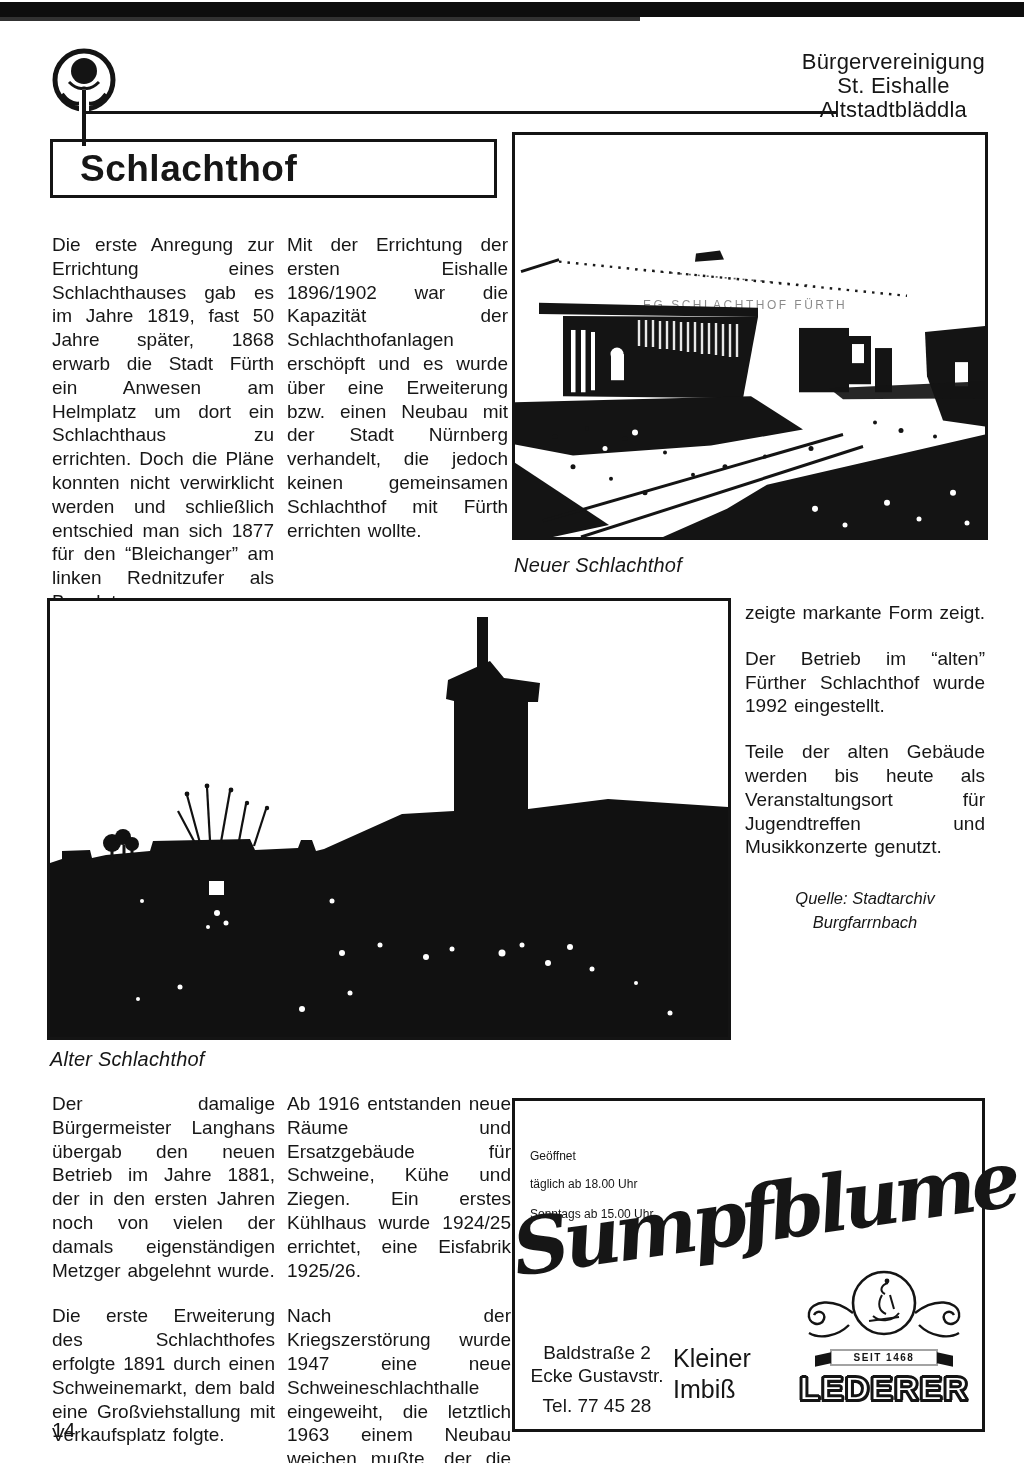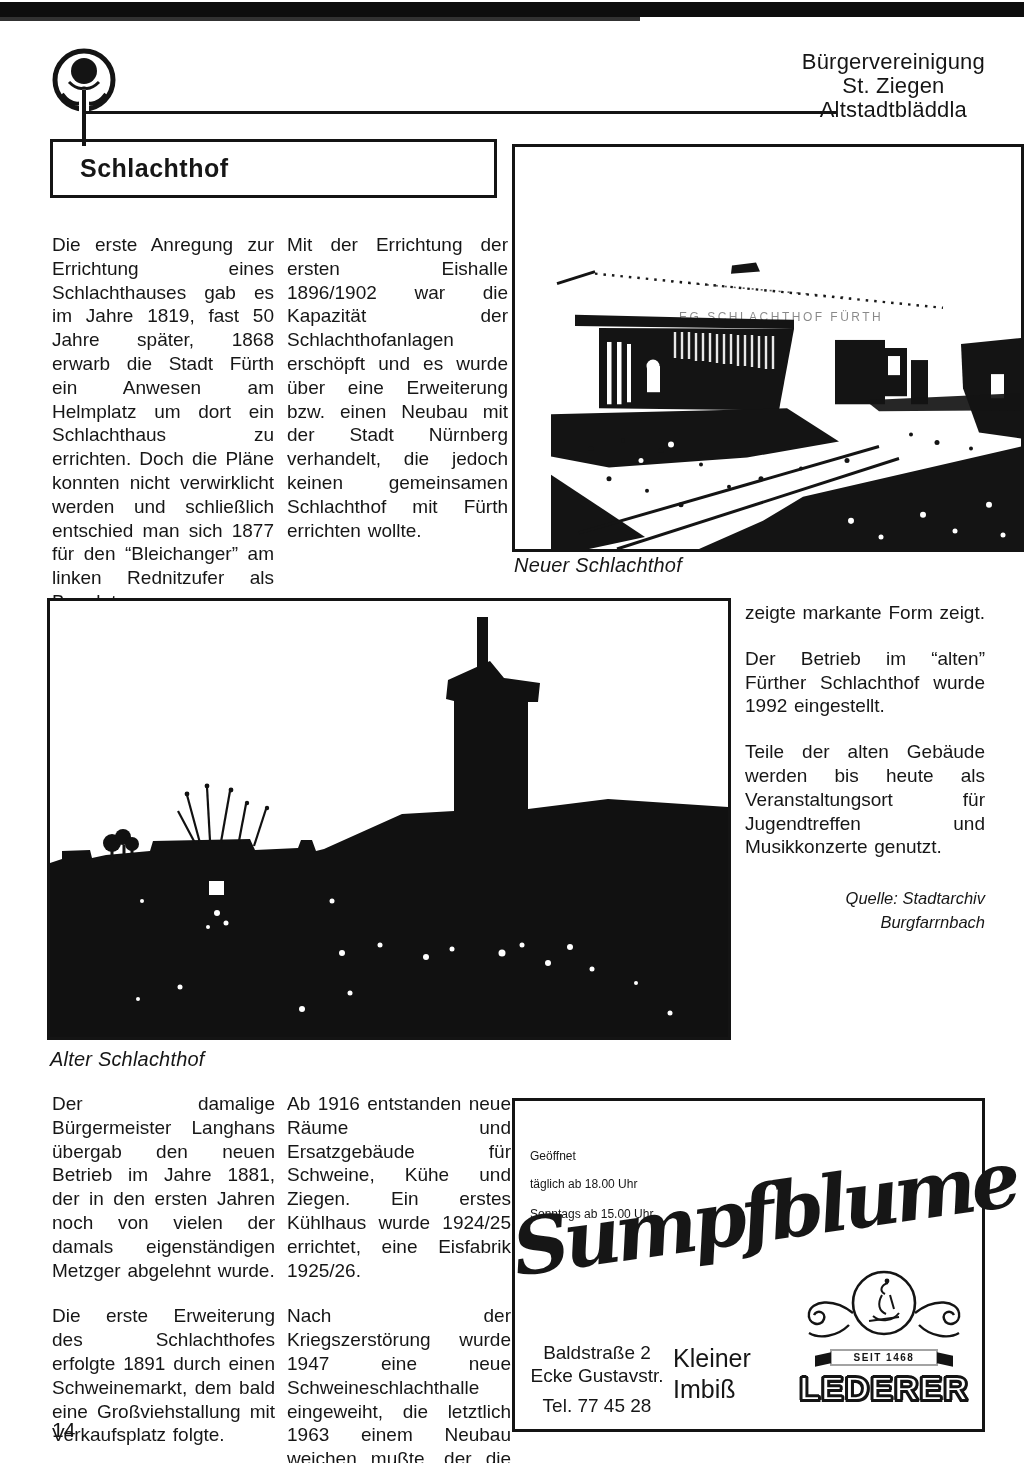--- a/index.html
+++ b/index.html
@@ -10,38 +10,38 @@
   }
   .abs{position:absolute;}
   
   .scanbar{left:0;top:2px;width:1024px;height:15px;background:#0d0d0d;}
   .scanbar2{left:0;top:17px;width:640px;height:4px;background:#0d0d0d;opacity:.85;}
   
   .masthead{right:39px;top:50px;text-align:center;font-size:22px;line-height:24px;letter-spacing:.2px;}
   .head-rule{left:85px;top:111px;width:752px;height:3px;background:#141414;}
   
   .titlebox{left:50px;top:139px;width:441px;height:53px;border:3px solid #141414;display:flex;align-items:center;}
-  .titlebox h1{margin:0 0 0 27px;font-size:25px;letter-spacing:.5px;font-weight:bold;}
+  .titlebox h1{margin:0 0 0 27px;font-size:37px;letter-spacing:.5px;font-weight:bold;}
   
   .col{font-size:19px;line-height:23.8px;text-align:justify;word-spacing:1.5px;}
   .col p{margin:0 0 22px 0;}
   .col p:last-child{margin-bottom:0;}
   .col1{left:52px;top:233px;width:222px;}
   .col2{left:287px;top:233px;width:221px;}
   .col3{left:745px;top:601px;width:240px;}
   .col4{left:52px;top:1092px;width:223px;}
   .col5{left:287px;top:1092px;width:224px;}
-  .source{font-style:italic;font-size:16.5px;margin-top:28px !important;text-align:right;word-spacing:0;}
+  .source{font-style:italic;font-size:16.5px;margin-top:28px !important;text-align:center;word-spacing:0;}
   .caption{font-style:italic;font-size:20px;letter-spacing:.2px;}
   .cap1{left:514px;top:554px;}
   .cap2{left:50px;top:1048px;}
   .pagenum{left:52px;top:1418px;font-size:21px;}
   
   .photo{border:3px solid #141414;background:#fff;}
-  .photo1{left:512px;top:144px;width:470px;height:402px;padding-left:36px;}
+  .photo1{left:512px;top:132px;width:470px;height:402px;}
   .photo2{left:47px;top:598px;width:678px;height:436px;}
   .photo svg{display:block;width:100%;height:100%;}
   
   .adbox{left:512px;top:1098px;width:467px;height:328px;border:3px solid #141414;background:#fff;}
   .ad-hours{left:15px;top:42px;font-size:12px;line-height:26px;}
   .ad-hours .t2{margin-top:2px;}
   .ad-hours .t3{margin-top:4px;}
   .ad-script{left:4px;top:96px;width:466px;white-space:nowrap;
     font-family:"DejaVu Serif",serif;font-style:italic;font-weight:bold;
     font-size:78px;letter-spacing:-5px;transform:rotate(-8deg);transform-origin:40px 90px;}
@@ -71,21 +71,21 @@
     <circle cx="36" cy="38" r="29" fill="none" stroke="#141414" stroke-width="5"></circle>
     <path d="M14,52 Q24,66 36,60 Q48,66 58,52" fill="none" stroke="#141414" stroke-width="4"></path>
     <rect x="31" y="58" width="10" height="12" fill="#ffffff"></rect>
     <circle cx="36" cy="29" r="13" fill="#141414"></circle>
     <path d="M21,40 Q29,48 36,46 Q43,48 51,40" fill="none" stroke="#141414" stroke-width="3"></path>
     <rect x="34" y="48" width="4" height="56" fill="#141414"></rect>
   </svg>
 
   <div class="abs masthead">
     <div>Bürgervereinigung</div>
-    <div>St. Ziegen</div>
+    <div>St. Eishalle</div>
     <div>Altstadtbläddla</div>
   </div>
   <div class="abs head-rule"></div>
 
   <div class="abs titlebox">
     <h1>Schlachthof</h1>
   </div>
 
   <div class="abs photo photo1">
     <svg viewBox="0 0 470 400" preserveAspectRatio="none">

